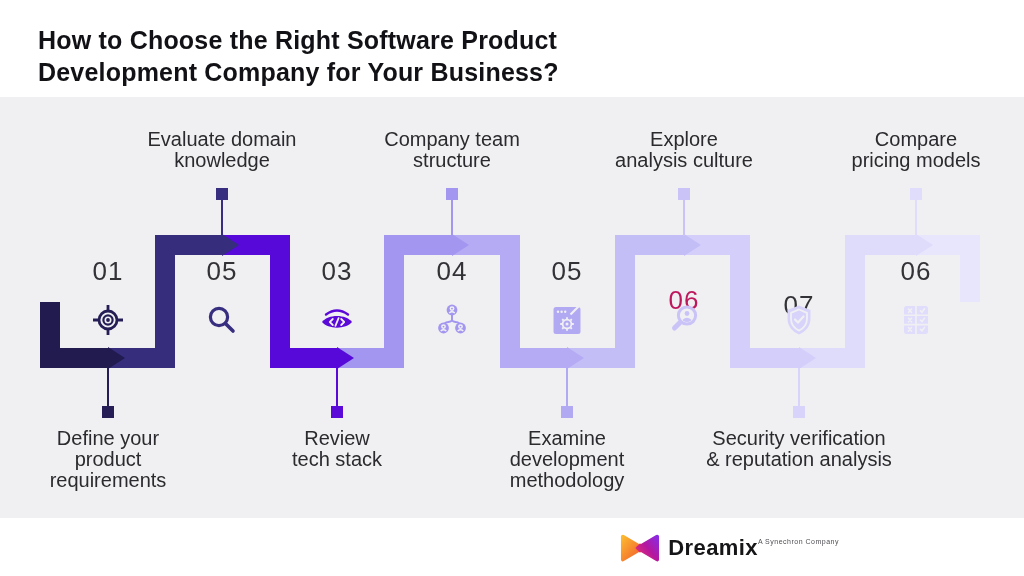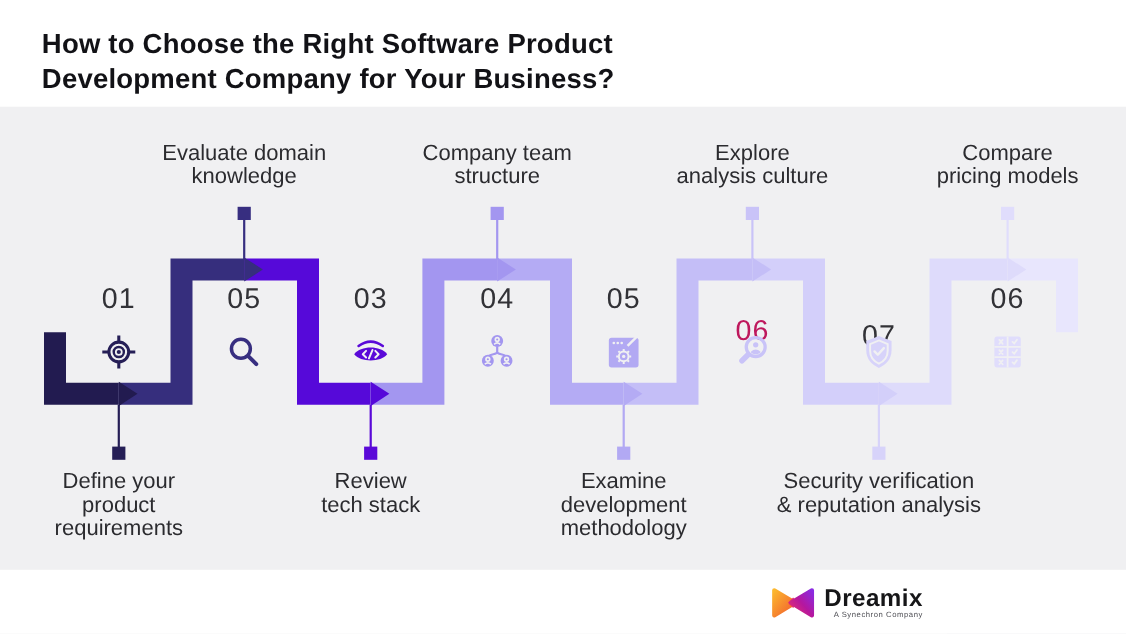--- a/index.html
+++ b/index.html
@@ -27,21 +27,21 @@
 
   .cline { position:absolute; left:59px; width:2px; background:currentColor; }
   .cline.top { top:199px; height:37px; }
   .cline.bottom { top:368px; height:39px; }
   .sq { position:absolute; left:54px; width:12px; height:12px; background:currentColor; }
   .sq.top { top:188px; }
   .sq.bottom { top:406px; }
 
   .brand { position:absolute; right:22px; bottom:12px; display:flex; align-items:center; gap:8px; }
   .brand-mark { width:40px; height:32px; }
-  .brand-text { display:flex; flex-direction:column; align-items:flex-end; }
+  .brand-text { display:flex; flex-direction:row; align-items:flex-start; }
   .brand-name { font-size:22px; font-weight:bold; color:#161618; letter-spacing:0.4px; line-height:22px; }
   .brand-sub  { font-size:7px; color:#4e4e54; letter-spacing:0.5px; margin-top:1px; }
 </style>
 </head>
 <body>
 
 <div class="stage">
 
   <div class="band" style="background: rgb(240, 240, 242);"></div>
 

